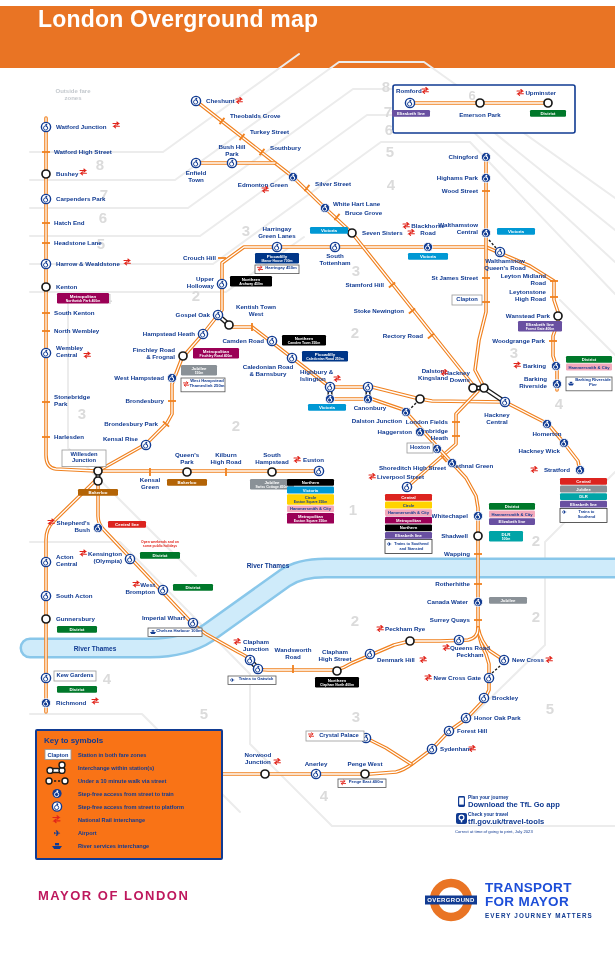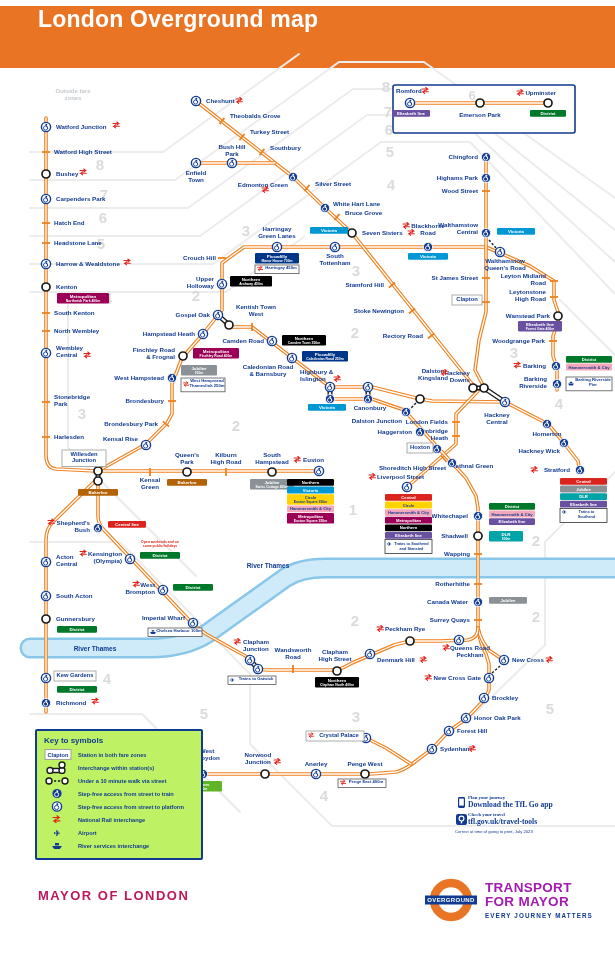--- a/index.html
+++ b/index.html
@@ -1,31 +1,31 @@
 <!DOCTYPE html>
 <html><head>
 <meta charset="utf-8">
 <style>
   html,body{margin:0;padding:0;background:#fff;}
   body{width:615px;height:956px;position:relative;font-family:"Liberation Sans",sans-serif;overflow:hidden;}
   .header{position:absolute;left:0;top:6px;width:615px;height:62px;background:#E97424;display:flex;align-items:flex-start;}
   .header h1{margin:0 0 0 38px;color:#fff;font-size:23px;font-weight:bold;letter-spacing:.2px;}
   #map{position:absolute;left:0;top:0;width:615px;height:956px;}
-  .keybox{position:absolute;left:35px;top:729px;width:168px;height:131px;background:#bef264;border:2px solid #113B92;border-radius:2px;box-sizing:border-box;padding:5px 7px;}
+  .keybox{position:absolute;left:35px;top:729px;width:188px;height:131px;background:#f97316;border:2px solid #113B92;border-radius:2px;box-sizing:border-box;padding:5px 7px;}
   .keybox .ktitle{font-size:8px;font-weight:bold;color:#113B92;display:block;margin-bottom:3px;}
   .krow{display:flex;align-items:center;height:13px;}
   .krow svg{flex:0 0 34px;height:13px;}
   .krow .klbl{font-size:5.6px;font-weight:bold;color:#113B92;}
   .mayor{position:absolute;left:38px;top:888px;font-size:13px;font-weight:bold;color:#be185d;letter-spacing:1.5px;}
   .tflblock{position:absolute;left:425px;top:874px;display:flex;align-items:center;}
   .tfltxt{margin-left:8px;}
-  .tfltxt .t1{font-size:13.5px;font-weight:bold;color:#a21caf;line-height:14px;letter-spacing:.3px;}
+  .tfltxt .t1{font-size:13.5px;font-weight:bold;color:#1d4ed8;line-height:14px;letter-spacing:.3px;}
   .tfltxt .t2{font-size:6.3px;font-weight:bold;color:#113B92;letter-spacing:1.1px;margin-top:3px;}
   .goblock{position:absolute;left:455px;top:795px;width:150px;}
-  .gorow{display:flex;align-items:center;margin-bottom:3px;font-family:Liberation Serif, serif;}
+  .gorow{display:flex;align-items:flex-start;margin-bottom:3px;}
   .goicon{flex:0 0 13px;height:13px;}
   .gotxt .ga{font-size:4.8px;font-weight:bold;color:#113B92;display:block;}
   .gotxt .gb{font-size:7.6px;font-weight:bold;color:#113B92;display:block;}
   .gonote{font-size:4.2px;color:#113B92;margin-top:2px;}
 </style>
 </head>
 <body>
 
 <div class="header">
   <h1>London Overground map</h1>

